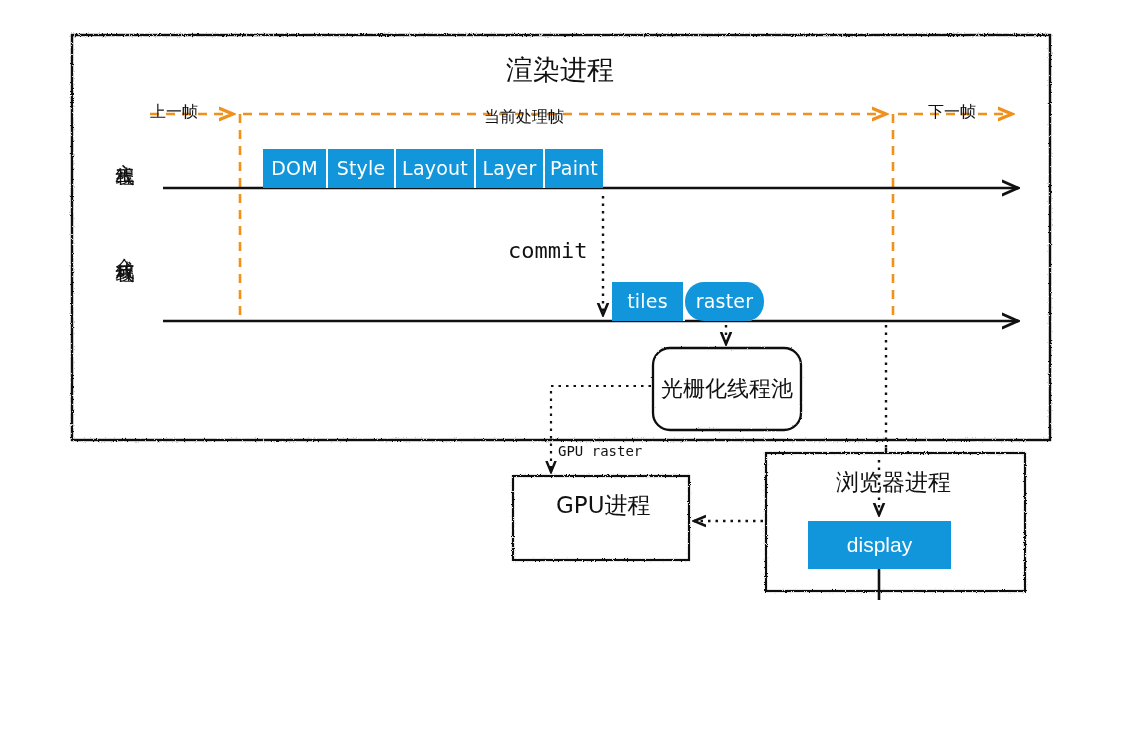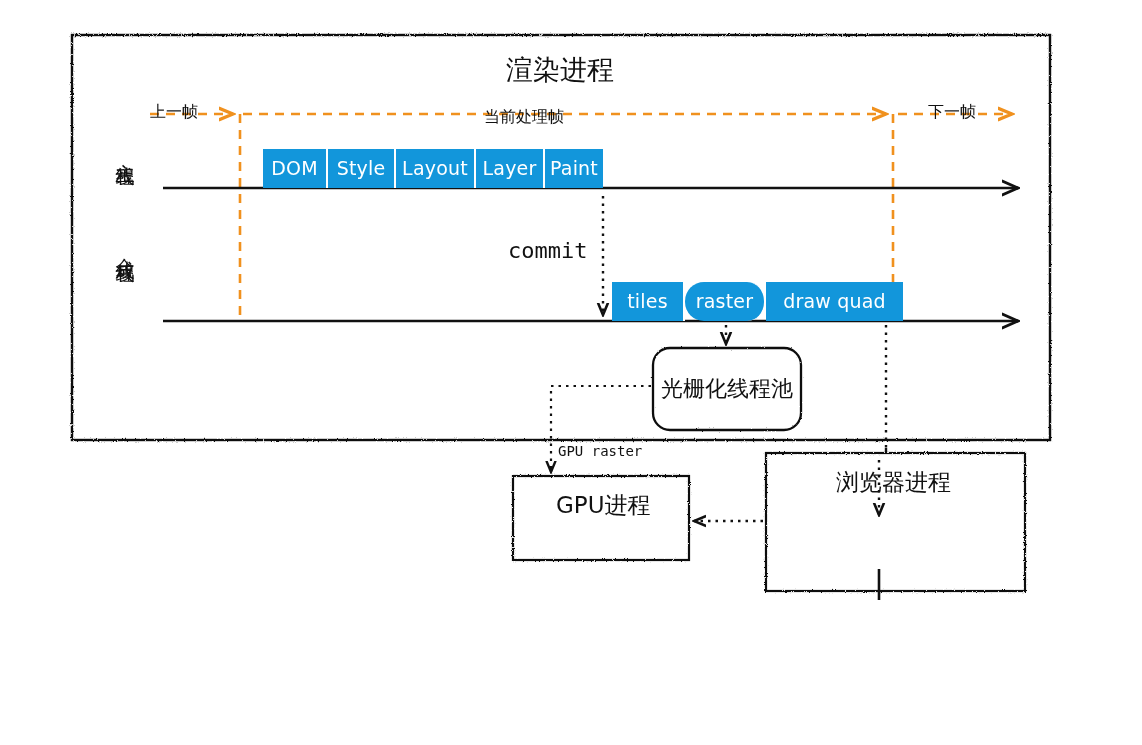--- a/index.html
+++ b/index.html
@@ -199,30 +199,32 @@
   <div class="blk" style="left:263px; top:149px; width:65px; height:39px;">DOM</div>
   <div class="blk" style="left:328px; top:149px; width:68px; height:39px;">Style</div>
   <div class="blk" style="left:396px; top:149px; width:80px; height:39px;">Layout</div>
   <div class="blk" style="left:476px; top:149px; width:69px; height:39px;">Layer</div>
   <div class="blk last" style="left:545px; top:149px; width:58px; height:39px;">Paint</div>
 
   <div class="txt mono commit" style="left:508px; top:240px;">commit</div>
 
   <div class="blk" style="left:612px; top:282px; width:73px; height:39px;">tiles</div>
   <div class="blk" style="left:685px; top:282px; width:81px; height:39px;border-radius:19px;">raster</div>
-  <div class="blk last" style="left:766px; top:282px; width:137px; height:39px;">draw quad</div>
 
   <div class="txt cn poollbl" style="left:661px; top:378px;">光栅化线程池</div>
 
   <div class="txt mono gpuraster" style="left:558px; top:410px;">GPU raster</div>
 
   <div class="txt cn boxlbl" style="left:556px; top:494px;">GPU进程</div>
 
   <div class="txt cn boxlbl" style="left:836px; top:471px;">浏览器进程</div>
 
+  <div class="display-box" style="left:808px; top:521px; width:143px; height:48px;">
+    <span class="displaylbl">display</span>
+  </div>
 
   <div class="abs" style="left:806px; top:642px; width:148px; height:90px;">
     <div class="laptop-screen" style="left:8px; top:0px; width:128px; height:78px;"></div>
     <div class="laptop-base" style="left:0px; top:78px; width:145px; height:10px;"></div>
 
     <svg class="doge" style="left:42px; top:10px;" width="60" height="58" viewBox="0 0 60 58" shape-rendering="crispEdges">
 
       <path d="M6,6 L17,6 L17,20 L6,20 Z" fill="#f5b32b"></path>
       <path d="M43,6 L54,6 L54,20 L43,20 Z" fill="#f5b32b"></path>
       <path d="M9,9 L14,9 L14,17 L9,17 Z" fill="#ffffff"></path>

